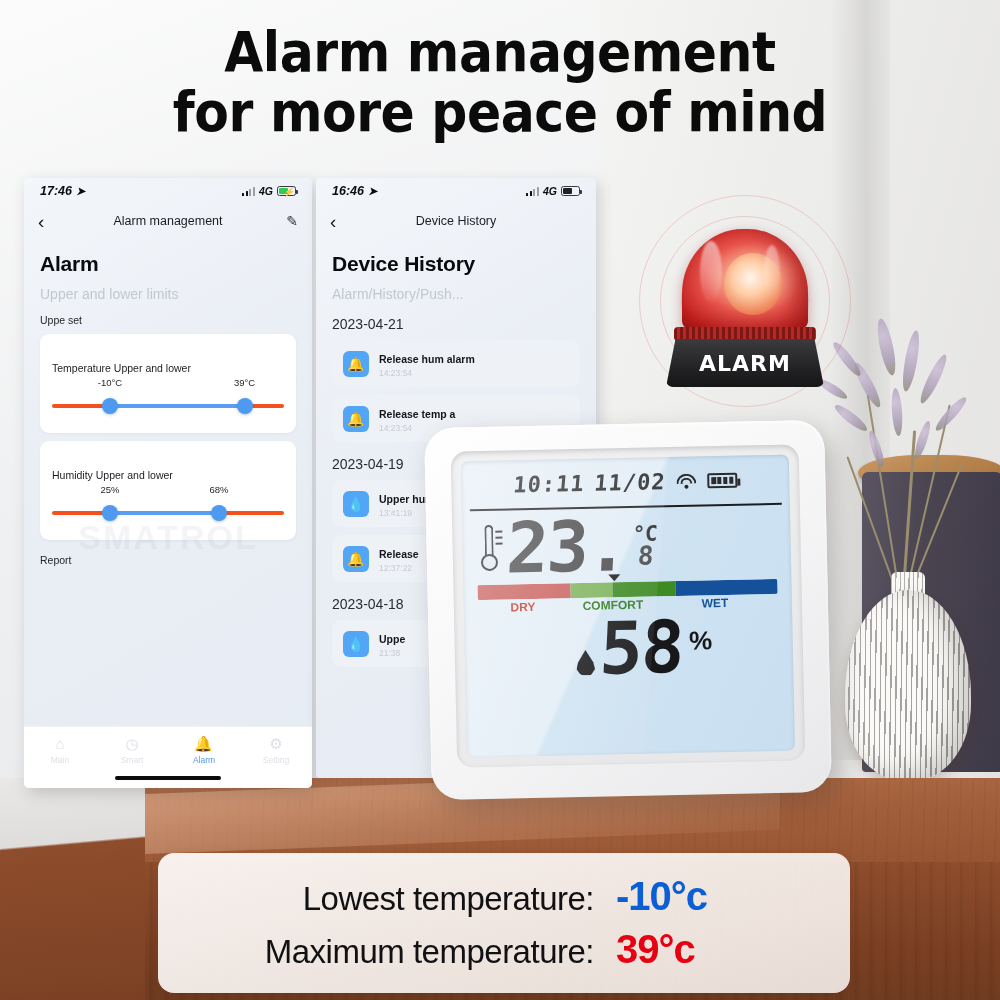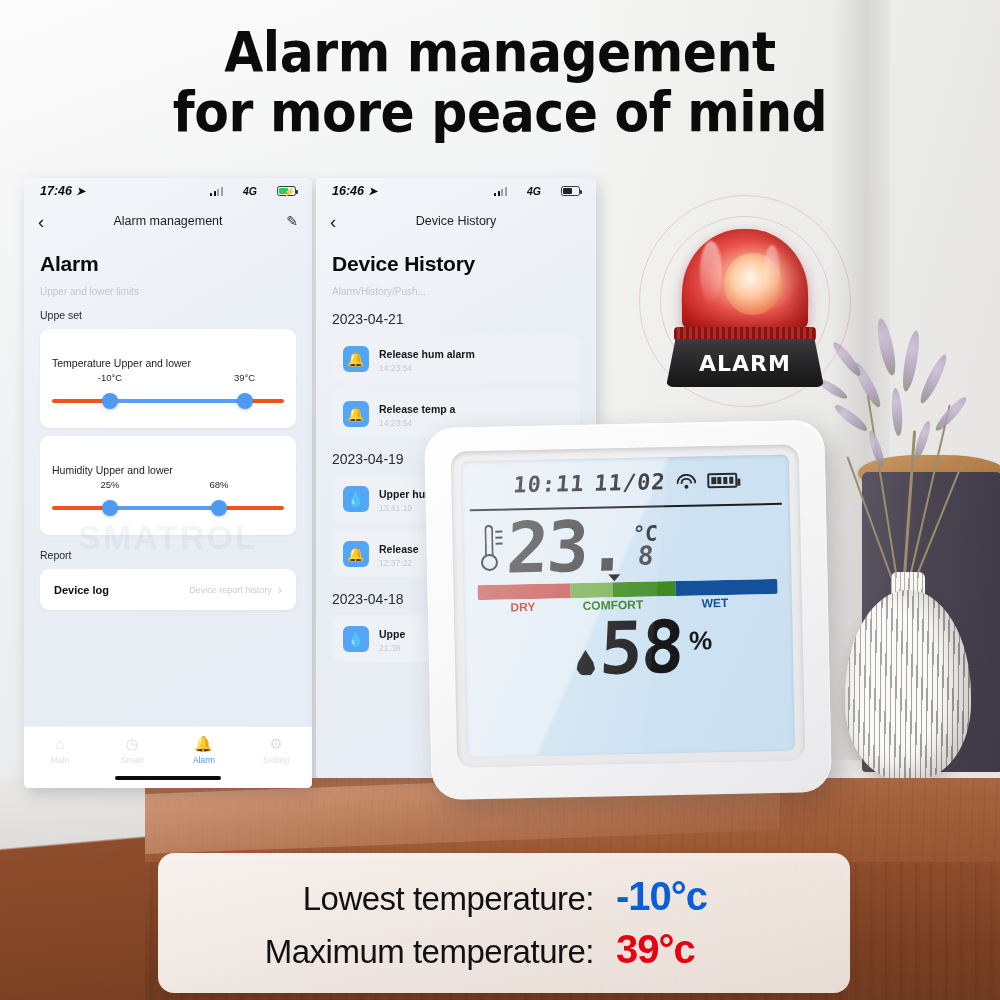--- a/index.html
+++ b/index.html
@@ -108,21 +108,21 @@
     border-radius: 4px;
     box-shadow: 4px 5px 14px rgba(60,60,70,0.18);
   }
 
   .statusbar {
     height: 26px; display: flex; align-items: center;
     padding: 0 16px; font-size: 12.5px; font-weight: bold; color: #0c0c0d; font-style: italic;
   }
   .sb-time { display: flex; align-items: center; gap: 4px; }
   .sb-loc { font-size: 11px; }
-  .sb-right { margin-left: auto; display: flex; align-items: center; gap: 20px; font-size: 10.5px; font-weight: bold; }
+  .sb-right { margin-left: auto; display: flex; align-items: center; gap: 4px; font-size: 10.5px; font-weight: bold; }
   .sig { display: flex; align-items: flex-end; gap: 1.5px; height: 9px; }
   .sig i { width: 2px; background: #111; display: block; border-radius: .5px; }
   .sig i:nth-child(1){ height:3px; } .sig i:nth-child(2){ height:5px; }
   .sig i:nth-child(3){ height:7px; background:#9aa0a6; } .sig i:nth-child(4){ height:9px; background:#9aa0a6; }
   .batt {
     width: 19px; height: 10px; border: 1.2px solid #3a3a3a; border-radius: 2.5px;
     position: relative; display: flex; align-items: center; padding: 1px;
   }
   .batt::after { content:""; position:absolute; right:-3px; top:2.5px; width:2px; height:4px; background:#3a3a3a; border-radius:0 1px 1px 0; }
   .batt-fill { height: 100%; border-radius: 1px; }
@@ -133,21 +133,21 @@
   .navbar {
     height: 34px; display: flex; align-items: center; padding: 0 14px;
     font-size: 12.5px; color: #16181c; position: relative;
   }
   .nav-back { font-size: 19px; font-weight: 300; line-height: 1; color: #18191c; cursor: pointer; }
   .nav-title { position: absolute; left: 0; right: 0; text-align: center; font-size: 12.5px; color: #1b1d21; }
   .nav-edit { margin-left: auto; font-size: 14px; color: #2a2c30; z-index: 2; cursor: pointer; }
 
   .page-pad { padding: 0 16px; }
   .big-title { font-size: 21px; font-weight: bold; color: #0a0b0d; margin-top: 14px; letter-spacing: -.2px; }
-  .sub-faint { font-size: 10px; color: #c2c7d0; margin-top: 10px; }
+  .sub-faint { font-size: 14px; color: #c2c7d0; margin-top: 10px; }
   .sec-label { font-size: 10.5px; color: #24262b; margin-top: 12px; }
 
   .card {
     background: #fff; border-radius: 9px; margin-top: 8px; padding: 28px 12px 16px;
     box-shadow: 0 1px 3px rgba(40,45,60,0.05);
   }
   .card-title { font-size: 10.5px; color: #1a1c21; }
   .range-vals { display: flex; font-size: 9.5px; color: #24262b; margin-top: 3px; position: relative; height: 12px; }
   .range-vals span { position: absolute; transform: translateX(-50%); }
   .slider { position: relative; height: 22px; margin-top: 6px; }
@@ -474,27 +474,20 @@
       <div class="slider">
         <div class="track-base"></div>
         <div class="track-active" style="left:25%; right:28%;"></div>
         <div class="knob" style="left:25%;"></div>
         <div class="knob" style="left:72%;"></div>
       </div>
     </div>
 
     <div class="sec-label" style="margin-top:14px;">Report</div>
 
-    <div class="row-card">
-      <span class="row-left">Device log</span>
-      <span class="row-right">
-        <span>Device report history</span>
-        <span class="chev">›</span>
-      </span>
-    </div>
   </div>
 
   <div class="watermark" style="top:340px;">SMATROL</div>
 
   <div class="tabbar">
     <div class="tab">
       <div class="tab-ic">⌂</div>
       <div class="tab-lb">Main</div>
     </div>
     <div class="tab">

